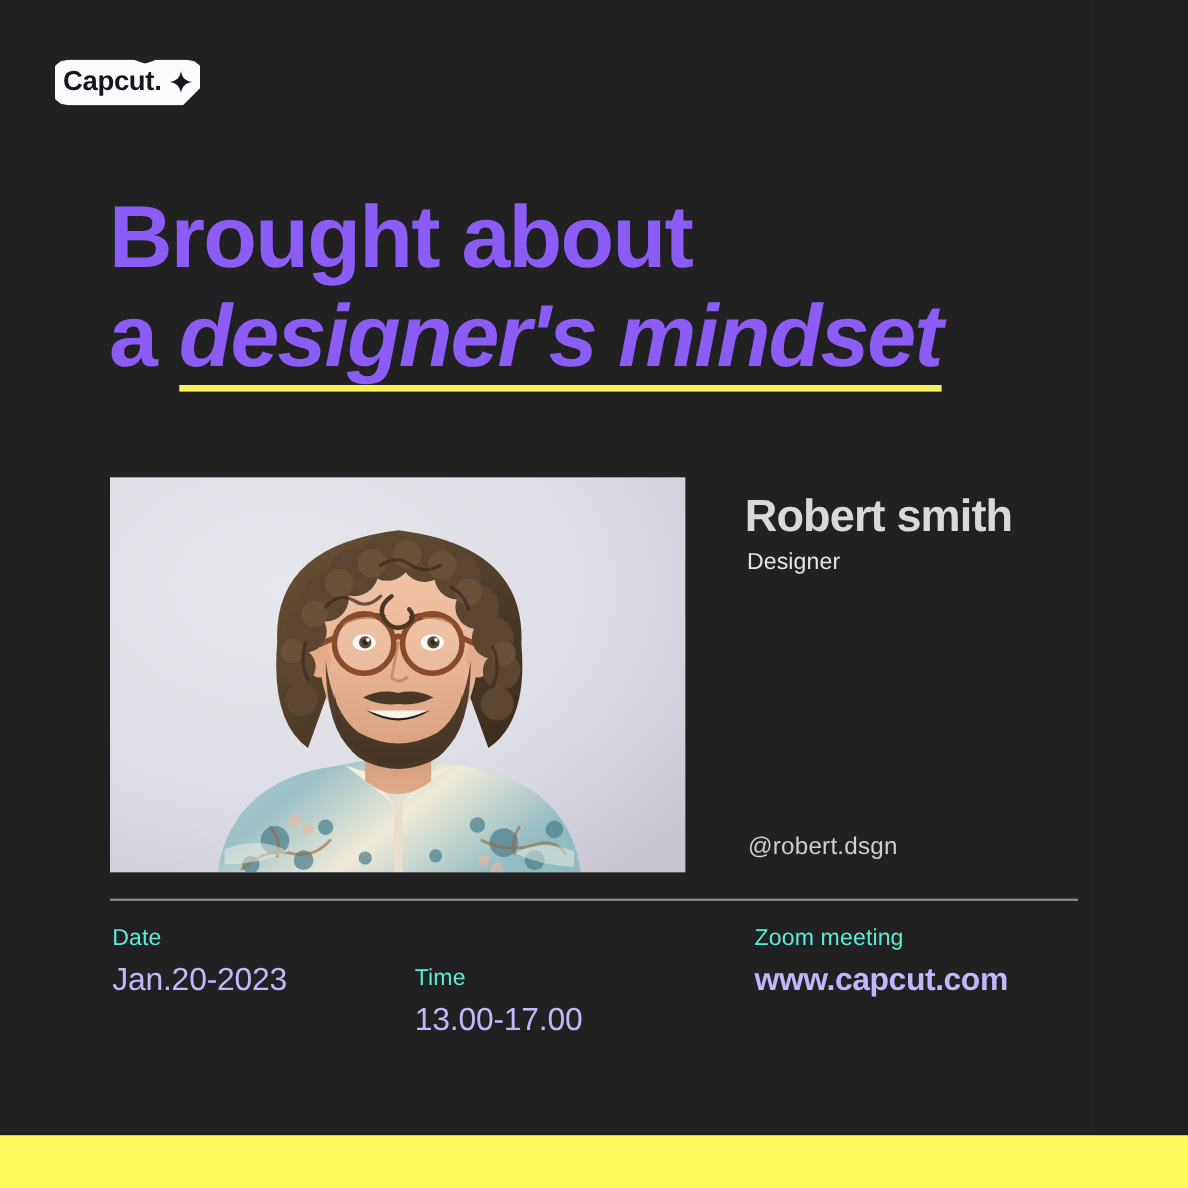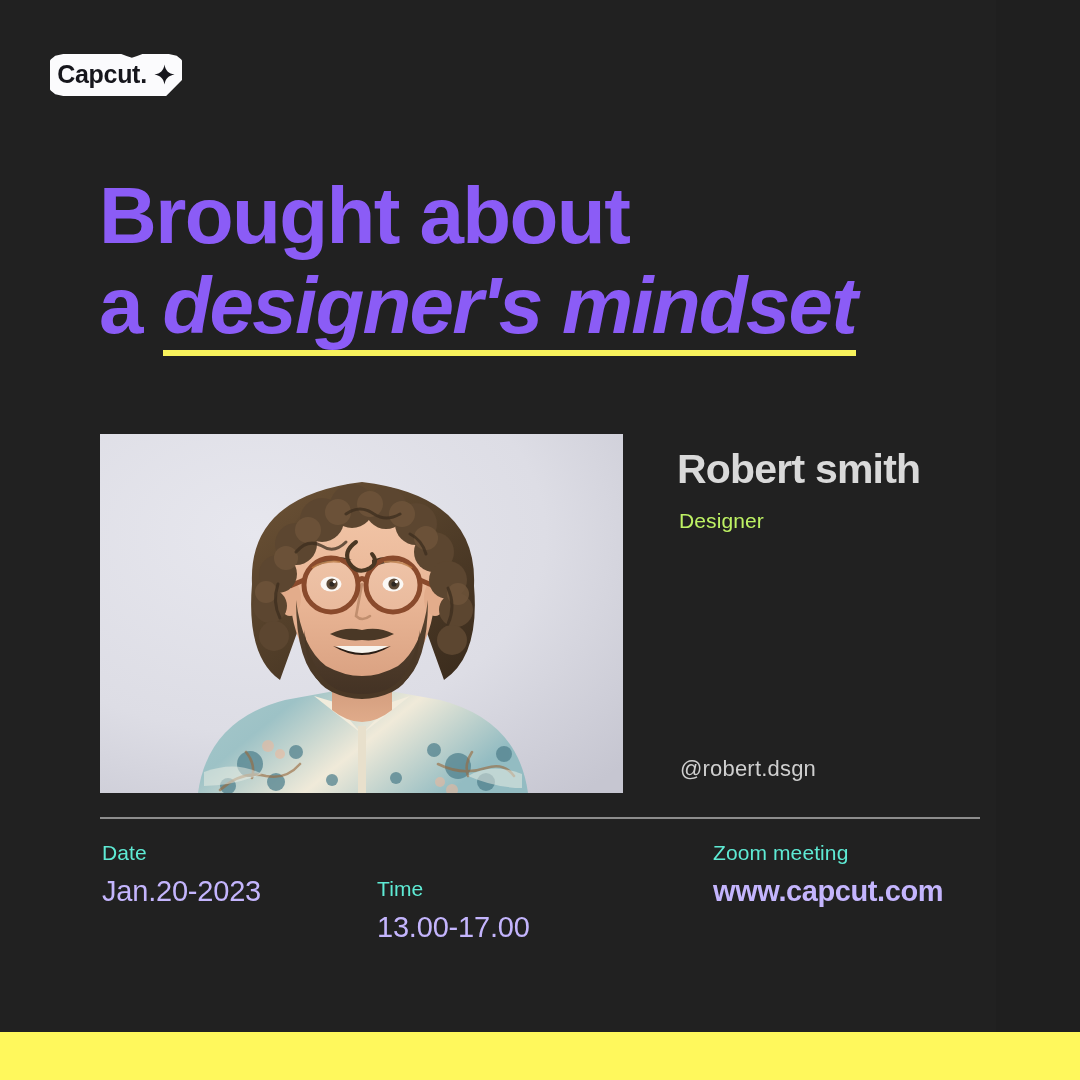--- a/index.html
+++ b/index.html
@@ -75,23 +75,22 @@
   #speaker-name {
     position:absolute; left:677px; top:447px;
     font-size:41px; font-weight:700;
     color:#d9d9d9;
     letter-spacing:-0.8px;
     line-height:1.1;
   }
   #speaker-role {
     position:absolute; left:679px; top:499px;
     font-size:21px; font-weight:400;
-    color:#bef264;
+    color:#e5e5e5;
     letter-spacing:0.1px;
-    margin-top:10px;
   }
   #speaker-handle {
     position:absolute; left:680px; top:756px;
     font-size:22px; font-weight:400;
     color:#cfcfcf;
     letter-spacing:0.2px;
   }
 
   
   #divider {
@@ -101,21 +100,21 @@
   }
 
   
   #info-row {
     position:absolute; left:102px; top:842px;
     width:890px; height:70px;
   }
   .info-col { position:absolute; top:0; }
   .info-col.c0 { left:0px; }
   .info-col.c1 { left:275px;margin-top:36px; }
-  .info-col.c2 { left:584px;margin-left:27px; }
+  .info-col.c2 { left:584px; }
   .info-label {
     font-size:21px; font-weight:400;
     color:#5eead4; letter-spacing:0.1px;
     line-height:1;
   }
   .info-value {
     margin-top:14px;
     font-size:29px; font-weight:400;
     color:#c4b5fd; letter-spacing:-0.2px;
     line-height:1;

